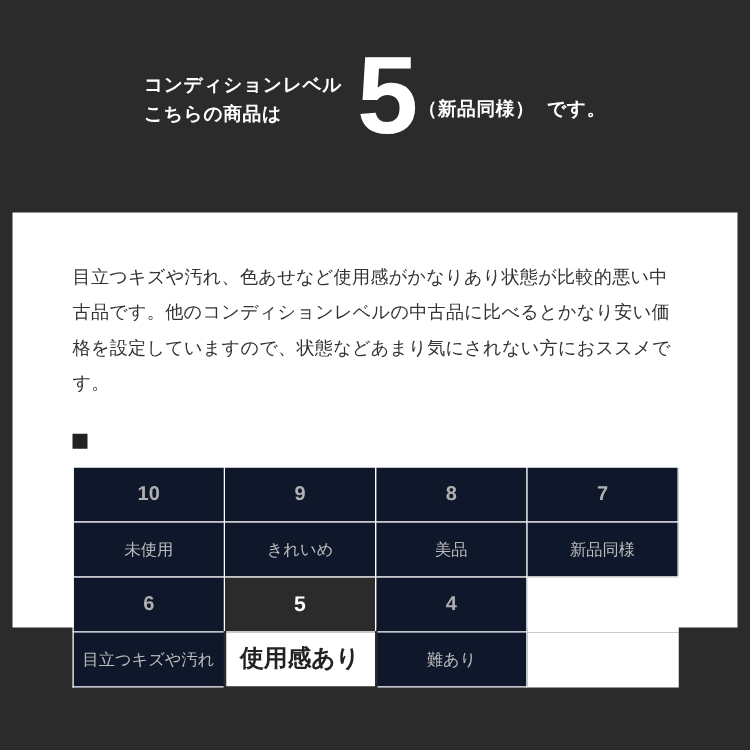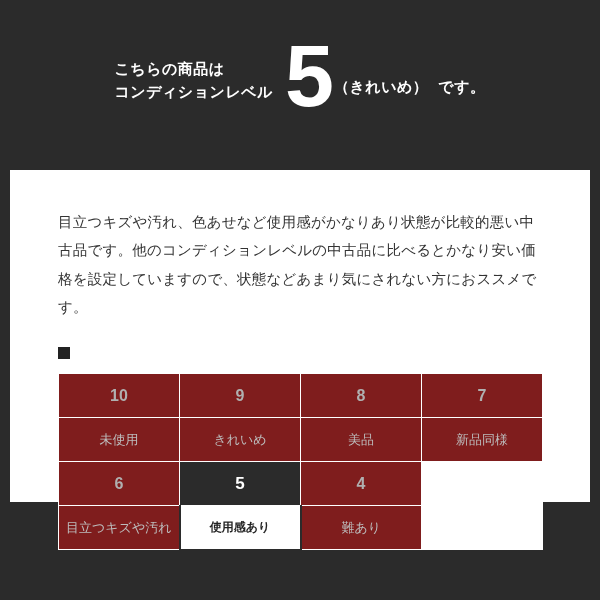--- a/index.html
+++ b/index.html
@@ -117,21 +117,21 @@
     width: 484px;
   }
   .rank-table td {
     width: 121px;
     height: 44px;
     text-align: center;
     vertical-align: middle;
     border: 1px solid #ffffff;
     font-size: 14px;
     color: #b8b8b8;
-    background: #7f1d1d;
+    background: #0f172a;
     box-sizing: border-box;
   }
   .rank-table td.num {
     font-weight: bold;
     font-size: 16px;
     color: #b0b0b0;
   }
   .rank-table td.label {
     font-size: 13px;
     color: #bdbdbd;
@@ -144,39 +144,39 @@
   .rank-table td.active-num {
     background: #2b2b2b;
     color: #ffffff;
     font-weight: bold;
     font-size: 17px;
   }
   .rank-table td.active-label {
     background: #ffffff;
     color: #222222;
     font-weight: bold;
-    font-size: 12px;
+    font-size: 19px;
     border: 2px solid #2b2b2b;
     border-top: none;
   }
 </style>
 </head>
 <body>
 
 <div class="page">
 
   <div class="header">
     <div class="header-inner">
       <div class="header-lead">
+        <div>コンディションレベル</div>
         <div>こちらの商品は</div>
-        <div>コンディションレベル</div>
       </div>
       <div class="big-number">5</div>
       <div class="header-tail">
-        <span>（きれいめ）</span><span class="gap"></span><span>です。</span>
+        <span>（新品同様）</span><span class="gap"></span><span>です。</span>
       </div>
     </div>
   </div>
 
   <div class="panel">
 
     <p class="desc">目立つキズや汚れ、色あせなど使用感がかなりあり状態が比較的悪い中古品です。他のコンディションレベルの中古品に比べるとかなり安い価格を設定していますので、状態などあまり気にされない方におススメです。</p>
 
     <div class="section-title">
       <span class="sq"></span>

